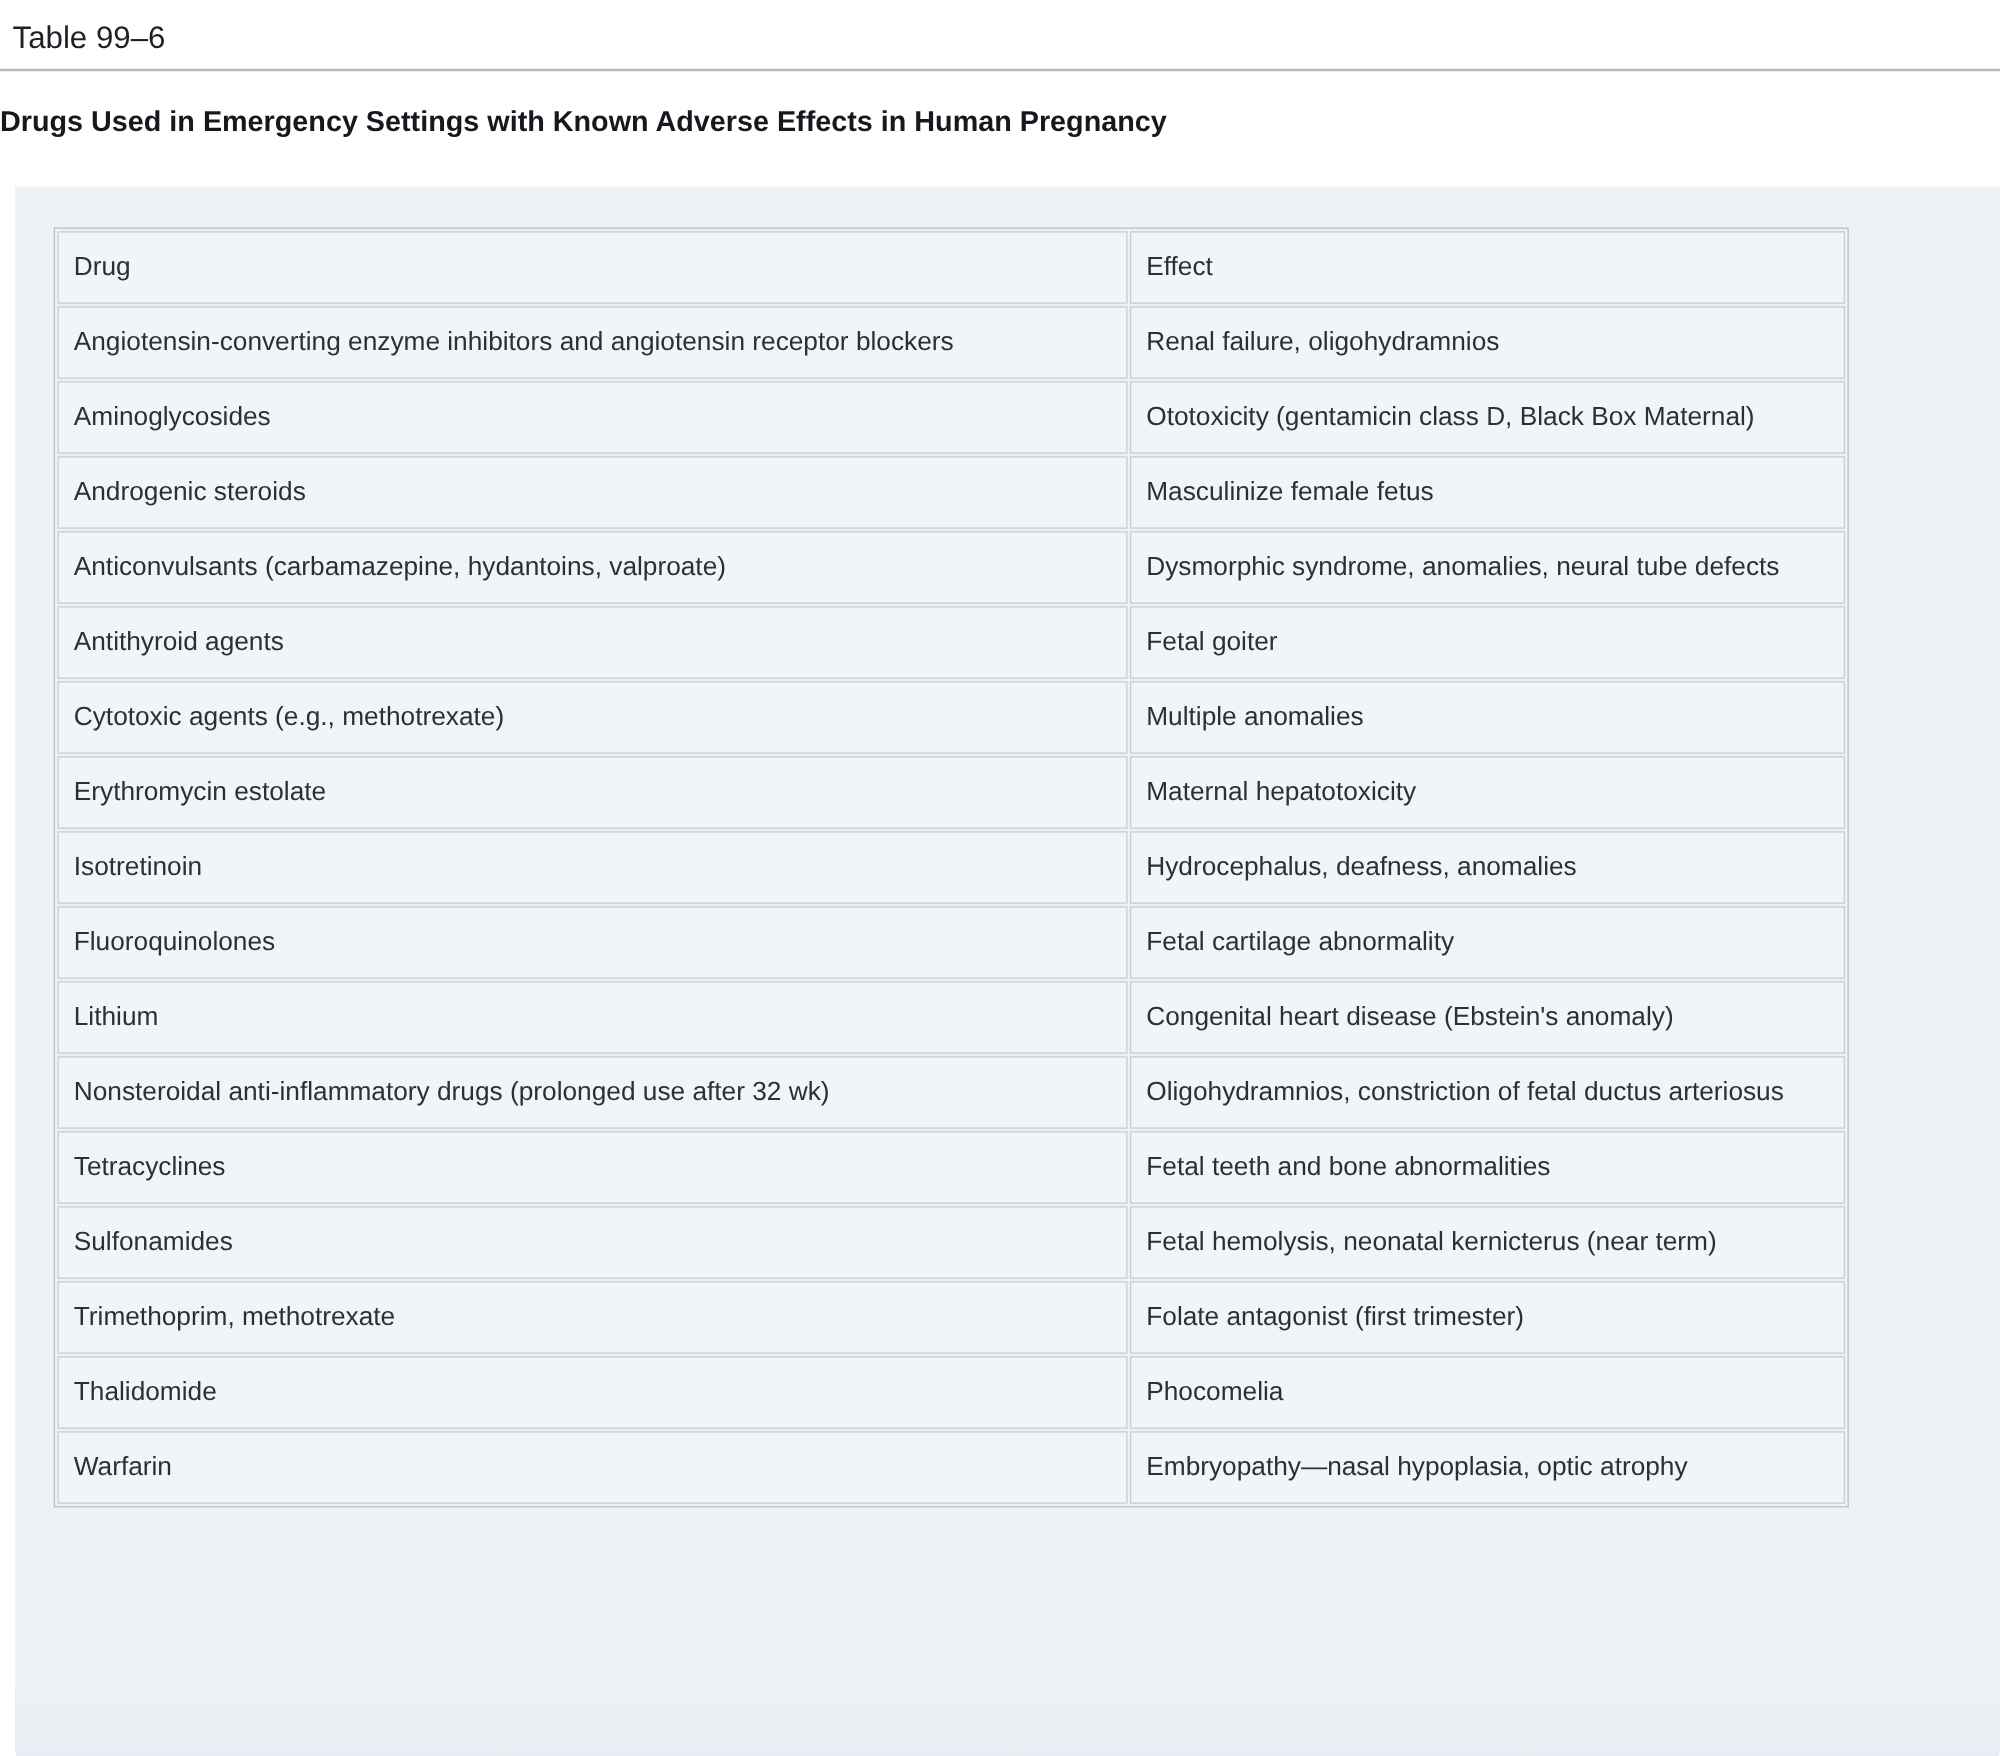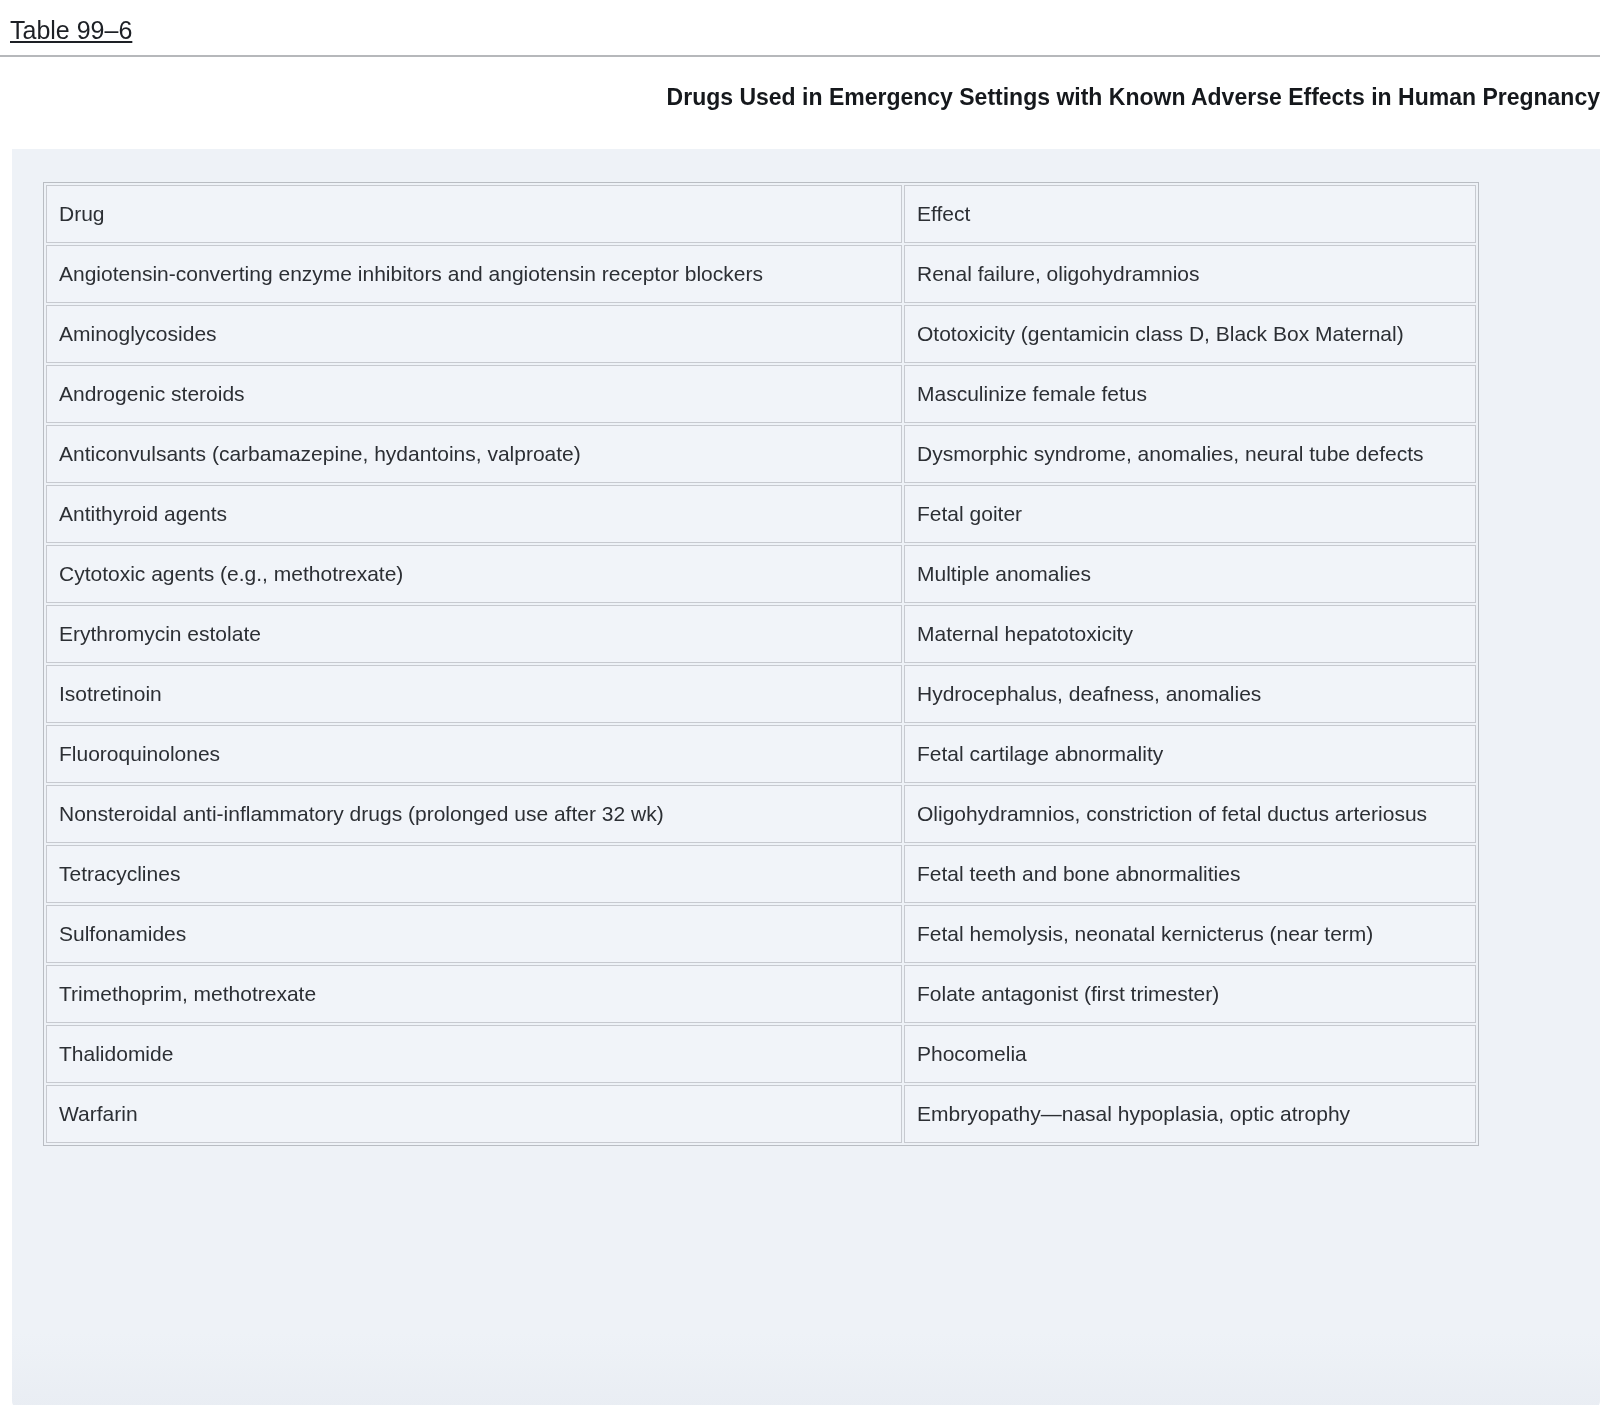--- a/index.html
+++ b/index.html
@@ -11,30 +11,29 @@
     height: 1405px;
     font-family: "Liberation Sans", "DejaVu Sans", sans-serif;
     overflow: hidden;
   }
   .table-label {
     padding: 15px 0 0 10px;
     font-size: 25px;
     line-height: 30px;
     color: #1d2025;
     font-weight: 400;
-    text-decoration: underline;
   }
   .rule {
     height: 0;
     border-top: 2px solid #b6b8bb;
     margin-top: 10px;
     width: 100%;
   }
   .table-title {
-    text-align: right;
+    text-align: left;
     font-size: 23px;
     line-height: 28px;
     font-weight: 600;
     color: #15181c;
     margin-top: 26px;
   }
   .panel {
     margin: 38px 0 0 12px;
     width: 1588px;
     height: 1260px;
@@ -123,20 +122,24 @@
             </tr>
             <tr>
               <td>Isotretinoin</td>
               <td>Hydrocephalus, deafness, anomalies</td>
             </tr>
             <tr>
               <td>Fluoroquinolones</td>
               <td>Fetal cartilage abnormality</td>
             </tr>
             <tr>
+              <td>Lithium</td>
+              <td>Congenital heart disease (Ebstein's anomaly)</td>
+            </tr>
+            <tr>
               <td>Nonsteroidal anti-inflammatory drugs (prolonged use after 32 wk)</td>
               <td>Oligohydramnios, constriction of fetal ductus arteriosus</td>
             </tr>
             <tr>
               <td>Tetracyclines</td>
               <td>Fetal teeth and bone abnormalities</td>
             </tr>
             <tr>
               <td>Sulfonamides</td>
               <td>Fetal hemolysis, neonatal kernicterus (near term)</td>

